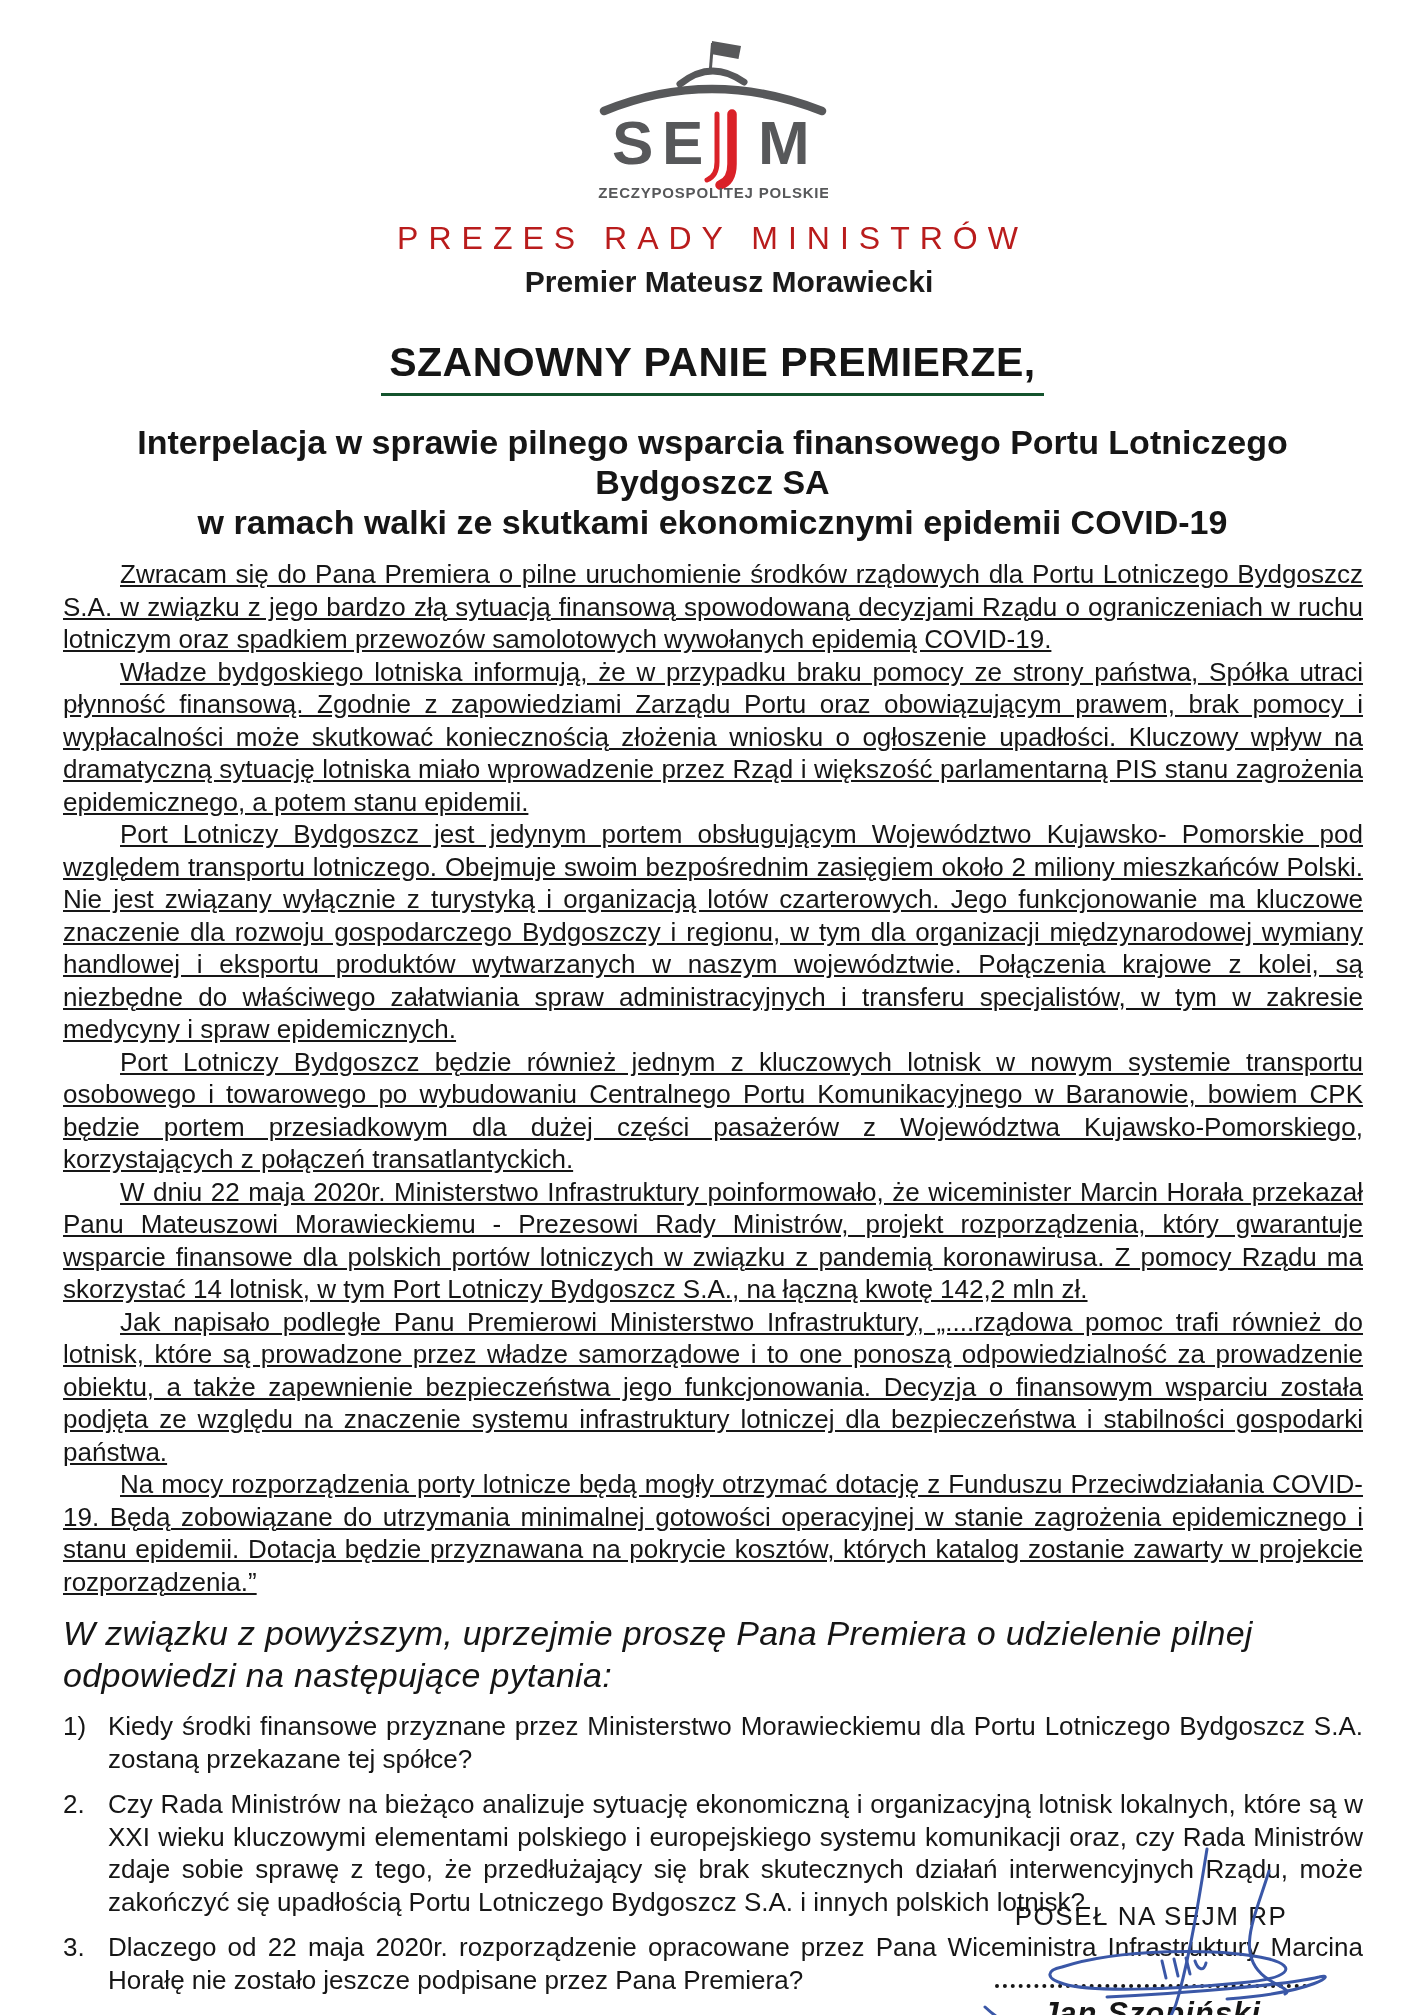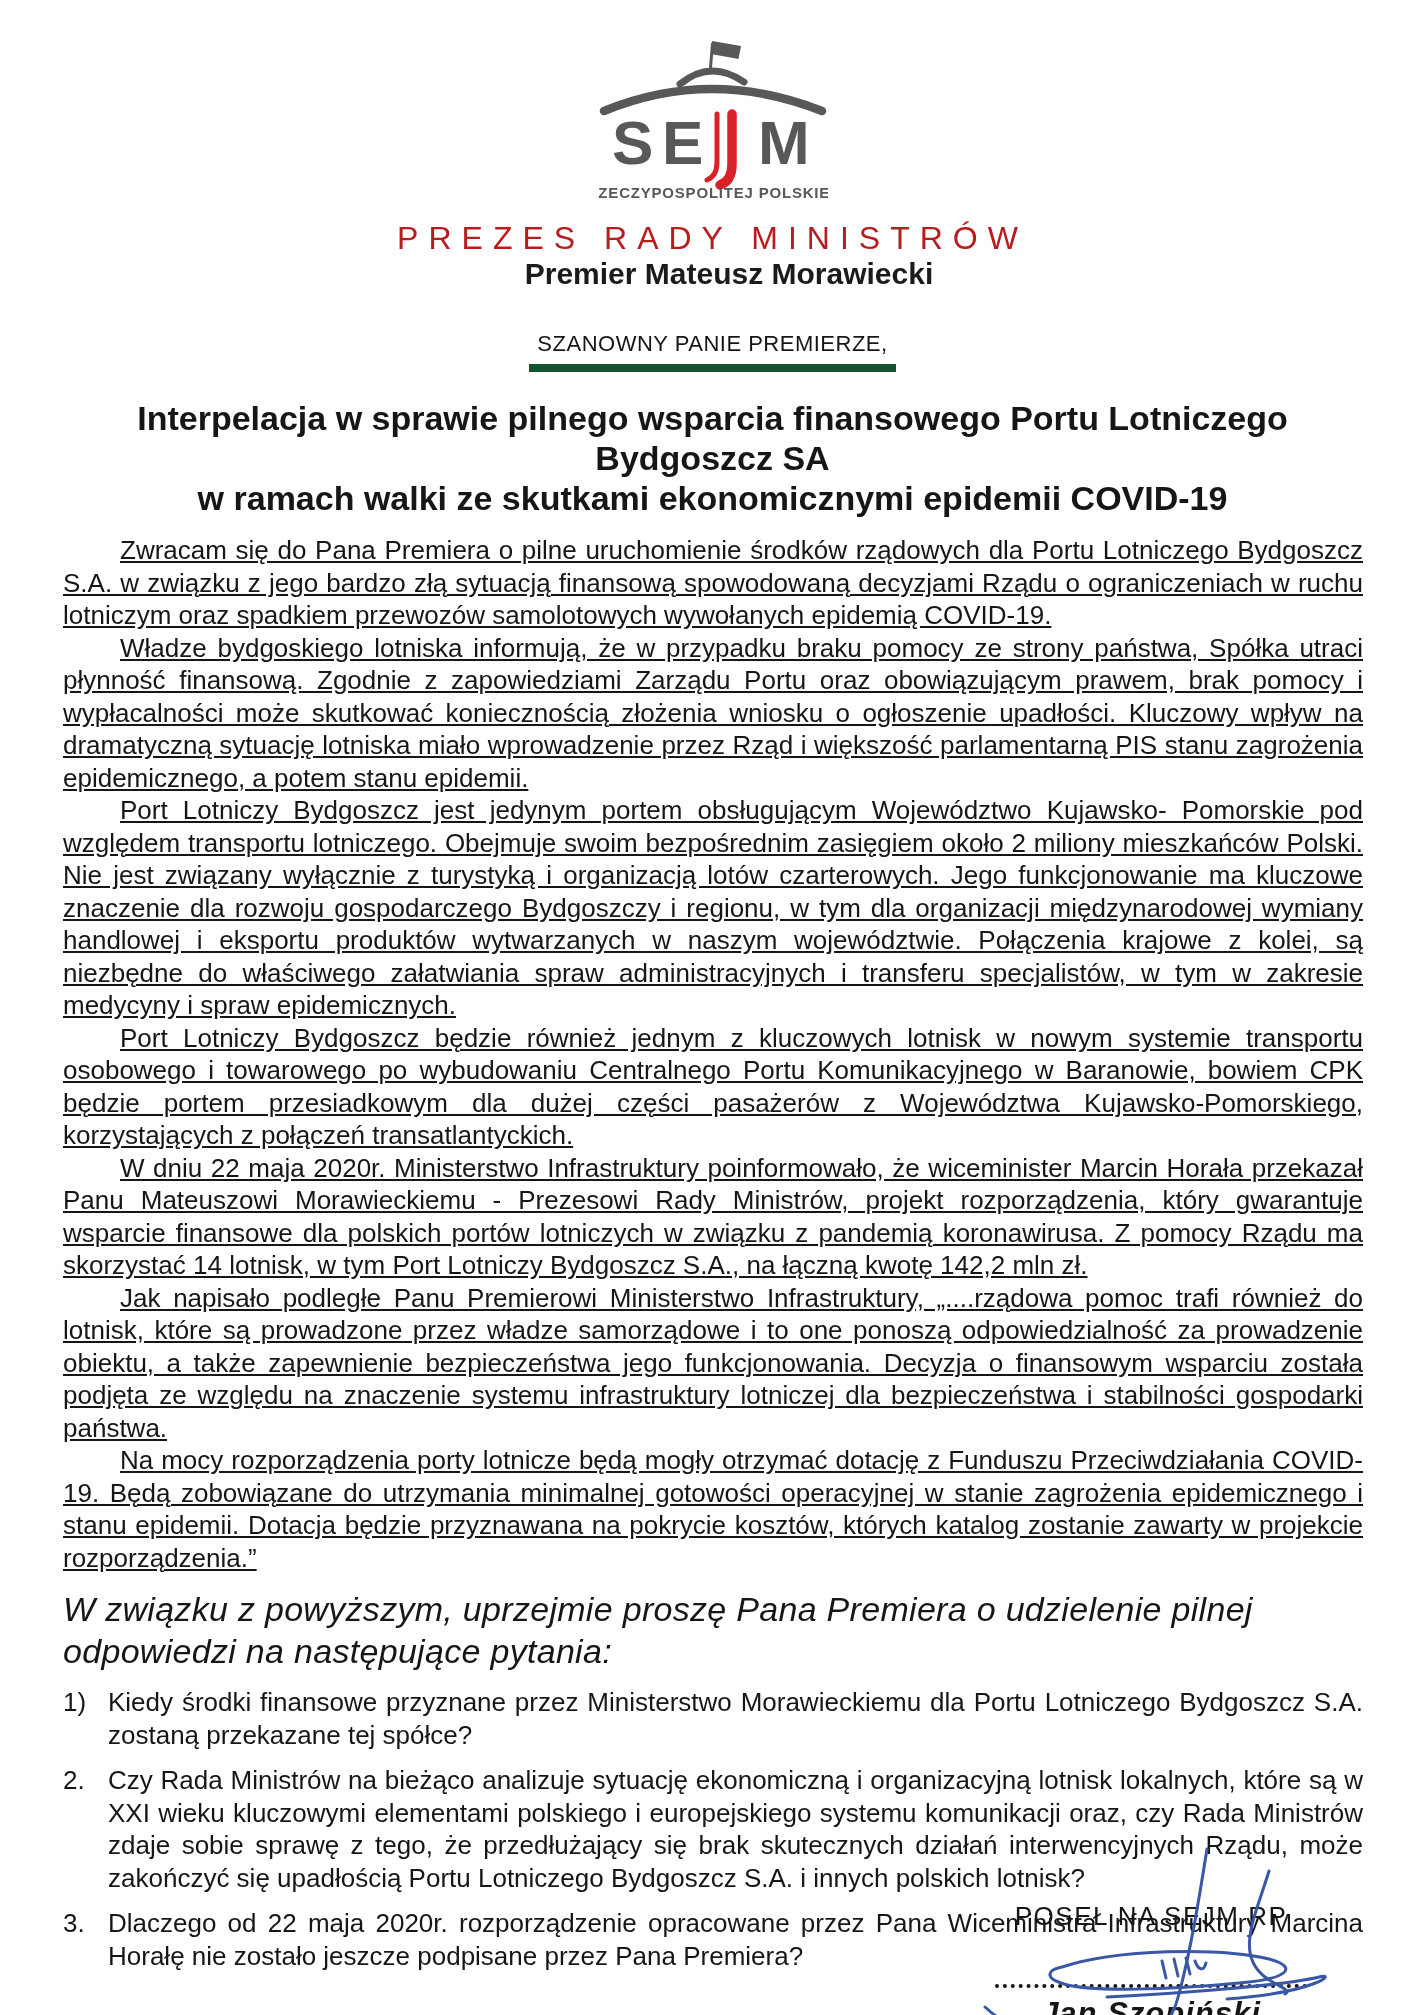--- a/index.html
+++ b/index.html
@@ -14,29 +14,30 @@
   }
   
   .header { text-align:center; padding-top:34px; }
   .logo-svg { display:block; margin:0 auto; }
   .office-line {
     margin-top:14px;
     font-size:32px; font-weight:400; letter-spacing:10px;
     color:#b91c1c; white-space:nowrap;
   }
   .addressee-line {
+    margin-top:8px;
     font-size:30px; font-weight:700; color:#1b1b1b;padding-left:33px;
   }
   
   .salutation-wrap { text-align:center; margin-top:40px; }
   .salutation {
     display:inline-block;
-    font-size:22px; font-weight:400; letter-spacing:0.5px;
+    font-size:41px; font-weight:700; letter-spacing:0.5px;
     padding:0 8px 7px 8px;
-    border-bottom:8px solid #14532d;
+    border-bottom:3px solid #14532d;
   }
   
   .subject {
     margin:26px 70px 0 70px;
     text-align:center;
     font-size:34px; font-weight:700; line-height:40px;
   }
   
   .body-text {
     margin:16px 62px 0 63px;

